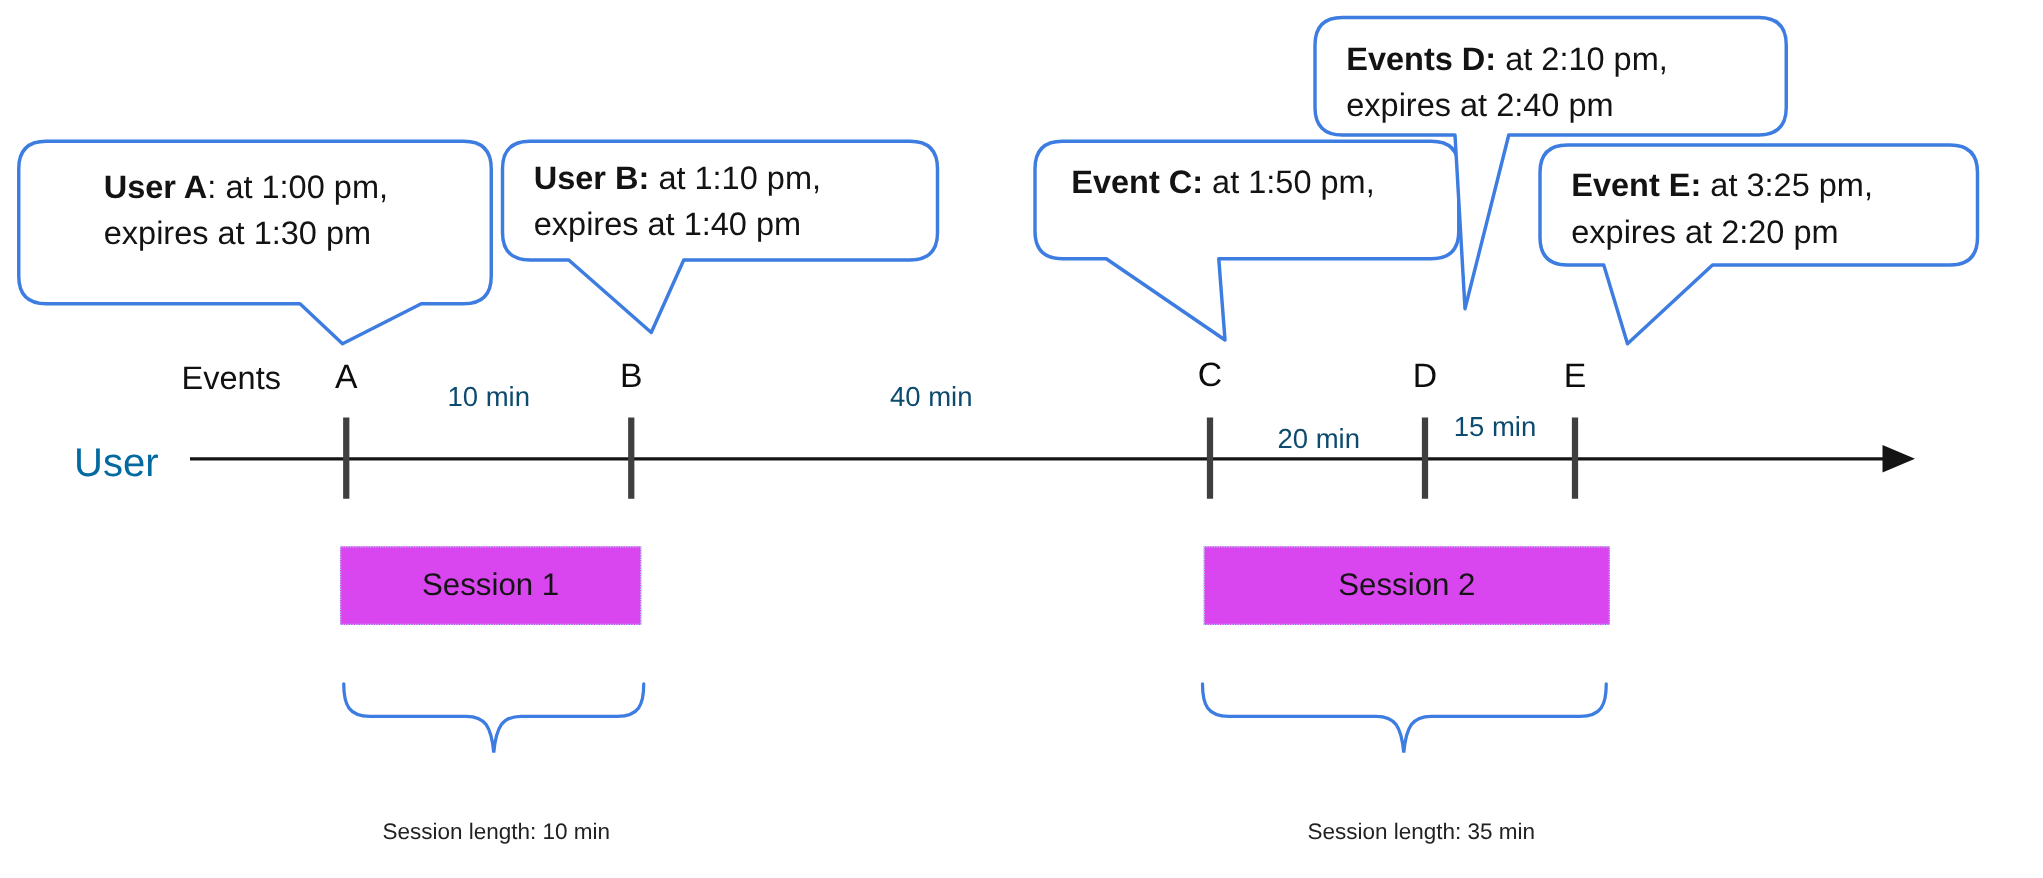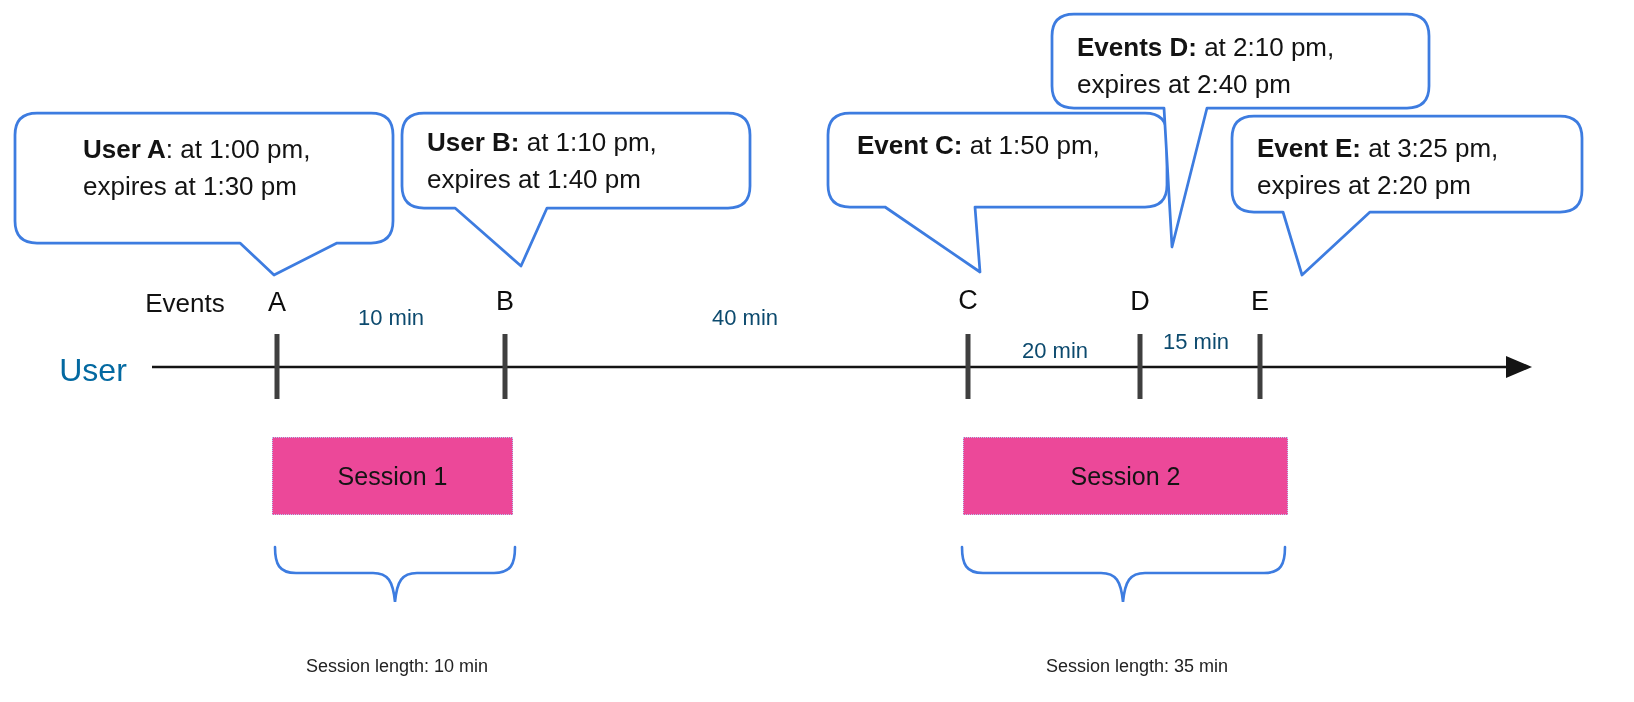--- a/index.html
+++ b/index.html
@@ -39,22 +39,22 @@
   .pt-d{left:1140px;top:301px;}
   .pt-e{left:1260px;top:301px;}
 
   .gap-label{font-size:22px;color:#0c4a6e;}
   .gap-1{left:391px;top:318px;}
   .gap-2{left:745px;top:318px;}
   .gap-3{left:1055px;top:319px;margin-top:32px;}
   .gap-4{left:1196px;top:318px;margin-top:24px;}
 
   .session-box{
-    position:absolute;top:437px;height:78px;
-    background:#ec4899;border:1px dotted #b9cbf1;box-sizing:border-box;
+    position:absolute;top:437px;height:63px;
+    background:#d946ef;border:1px dotted #b9cbf1;box-sizing:border-box;
     display:flex;align-items:center;justify-content:center;
     font-size:25px;color:#141414;
   }
   .session-1{left:272px;width:241px;}
   .session-2{left:963px;width:325px;}
 
   .length-label{font-size:18px;color:#222;}
   .len-1{left:397px;top:666px;}
   .len-2{left:1137px;top:666px;}
 </style>

